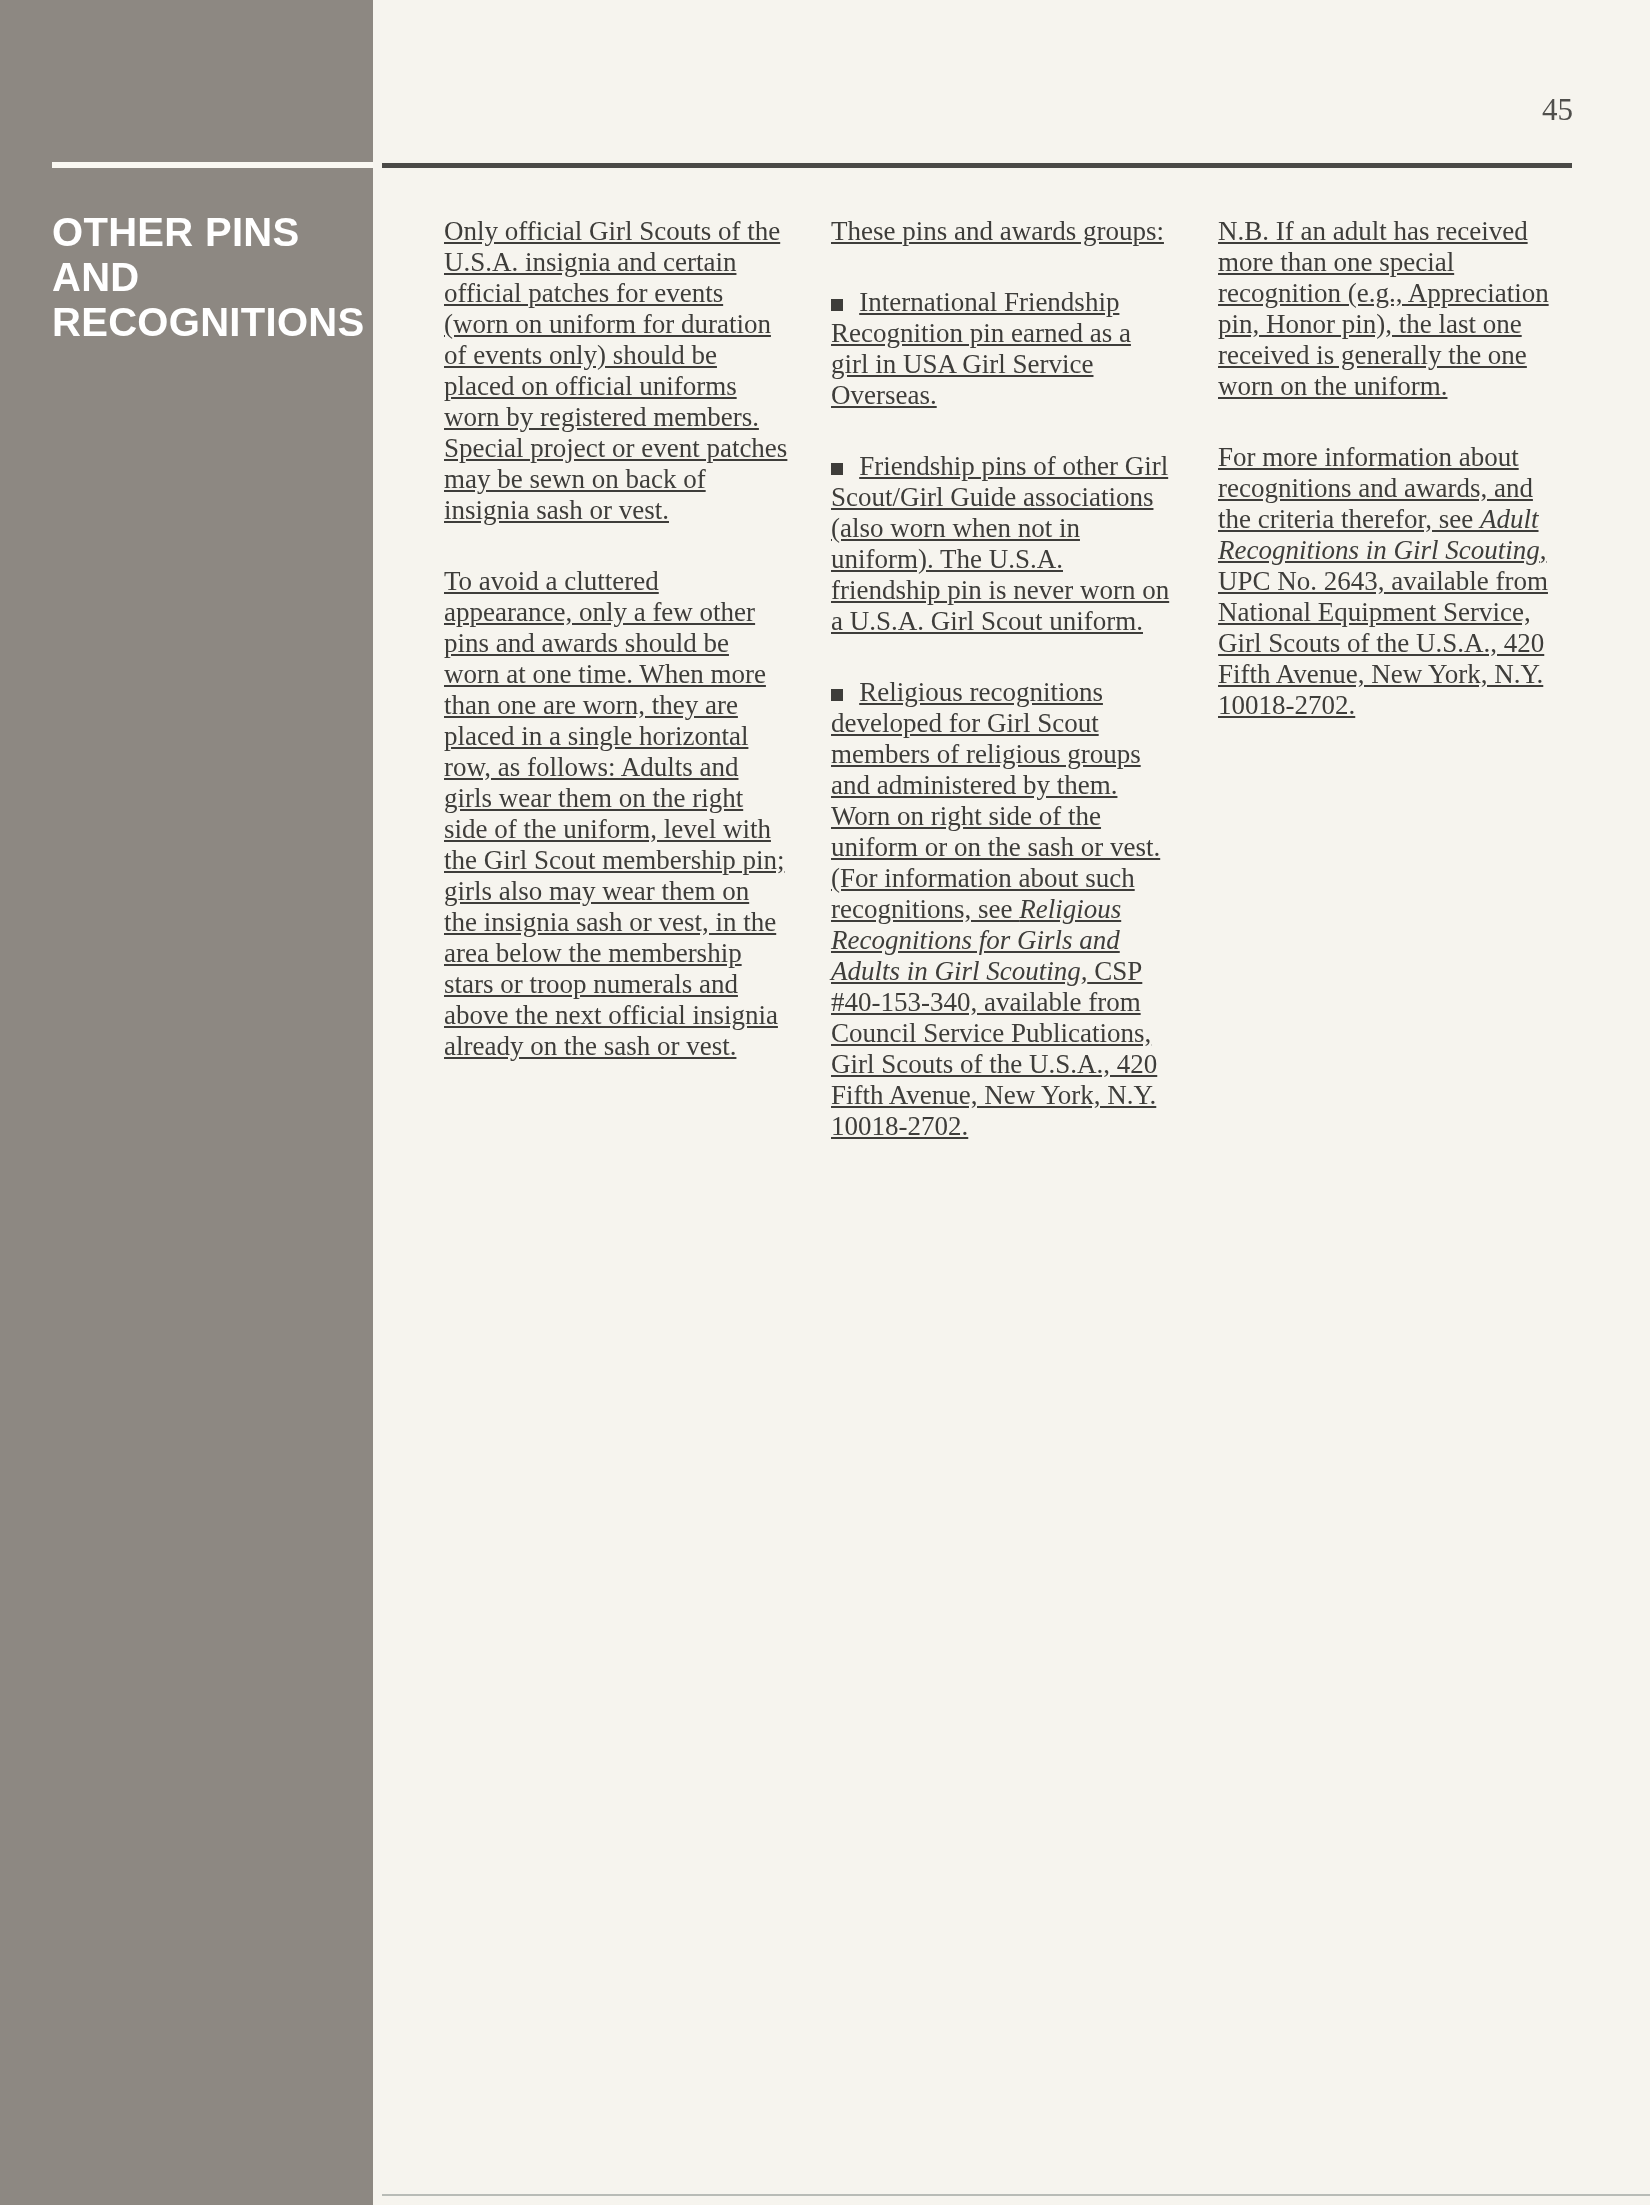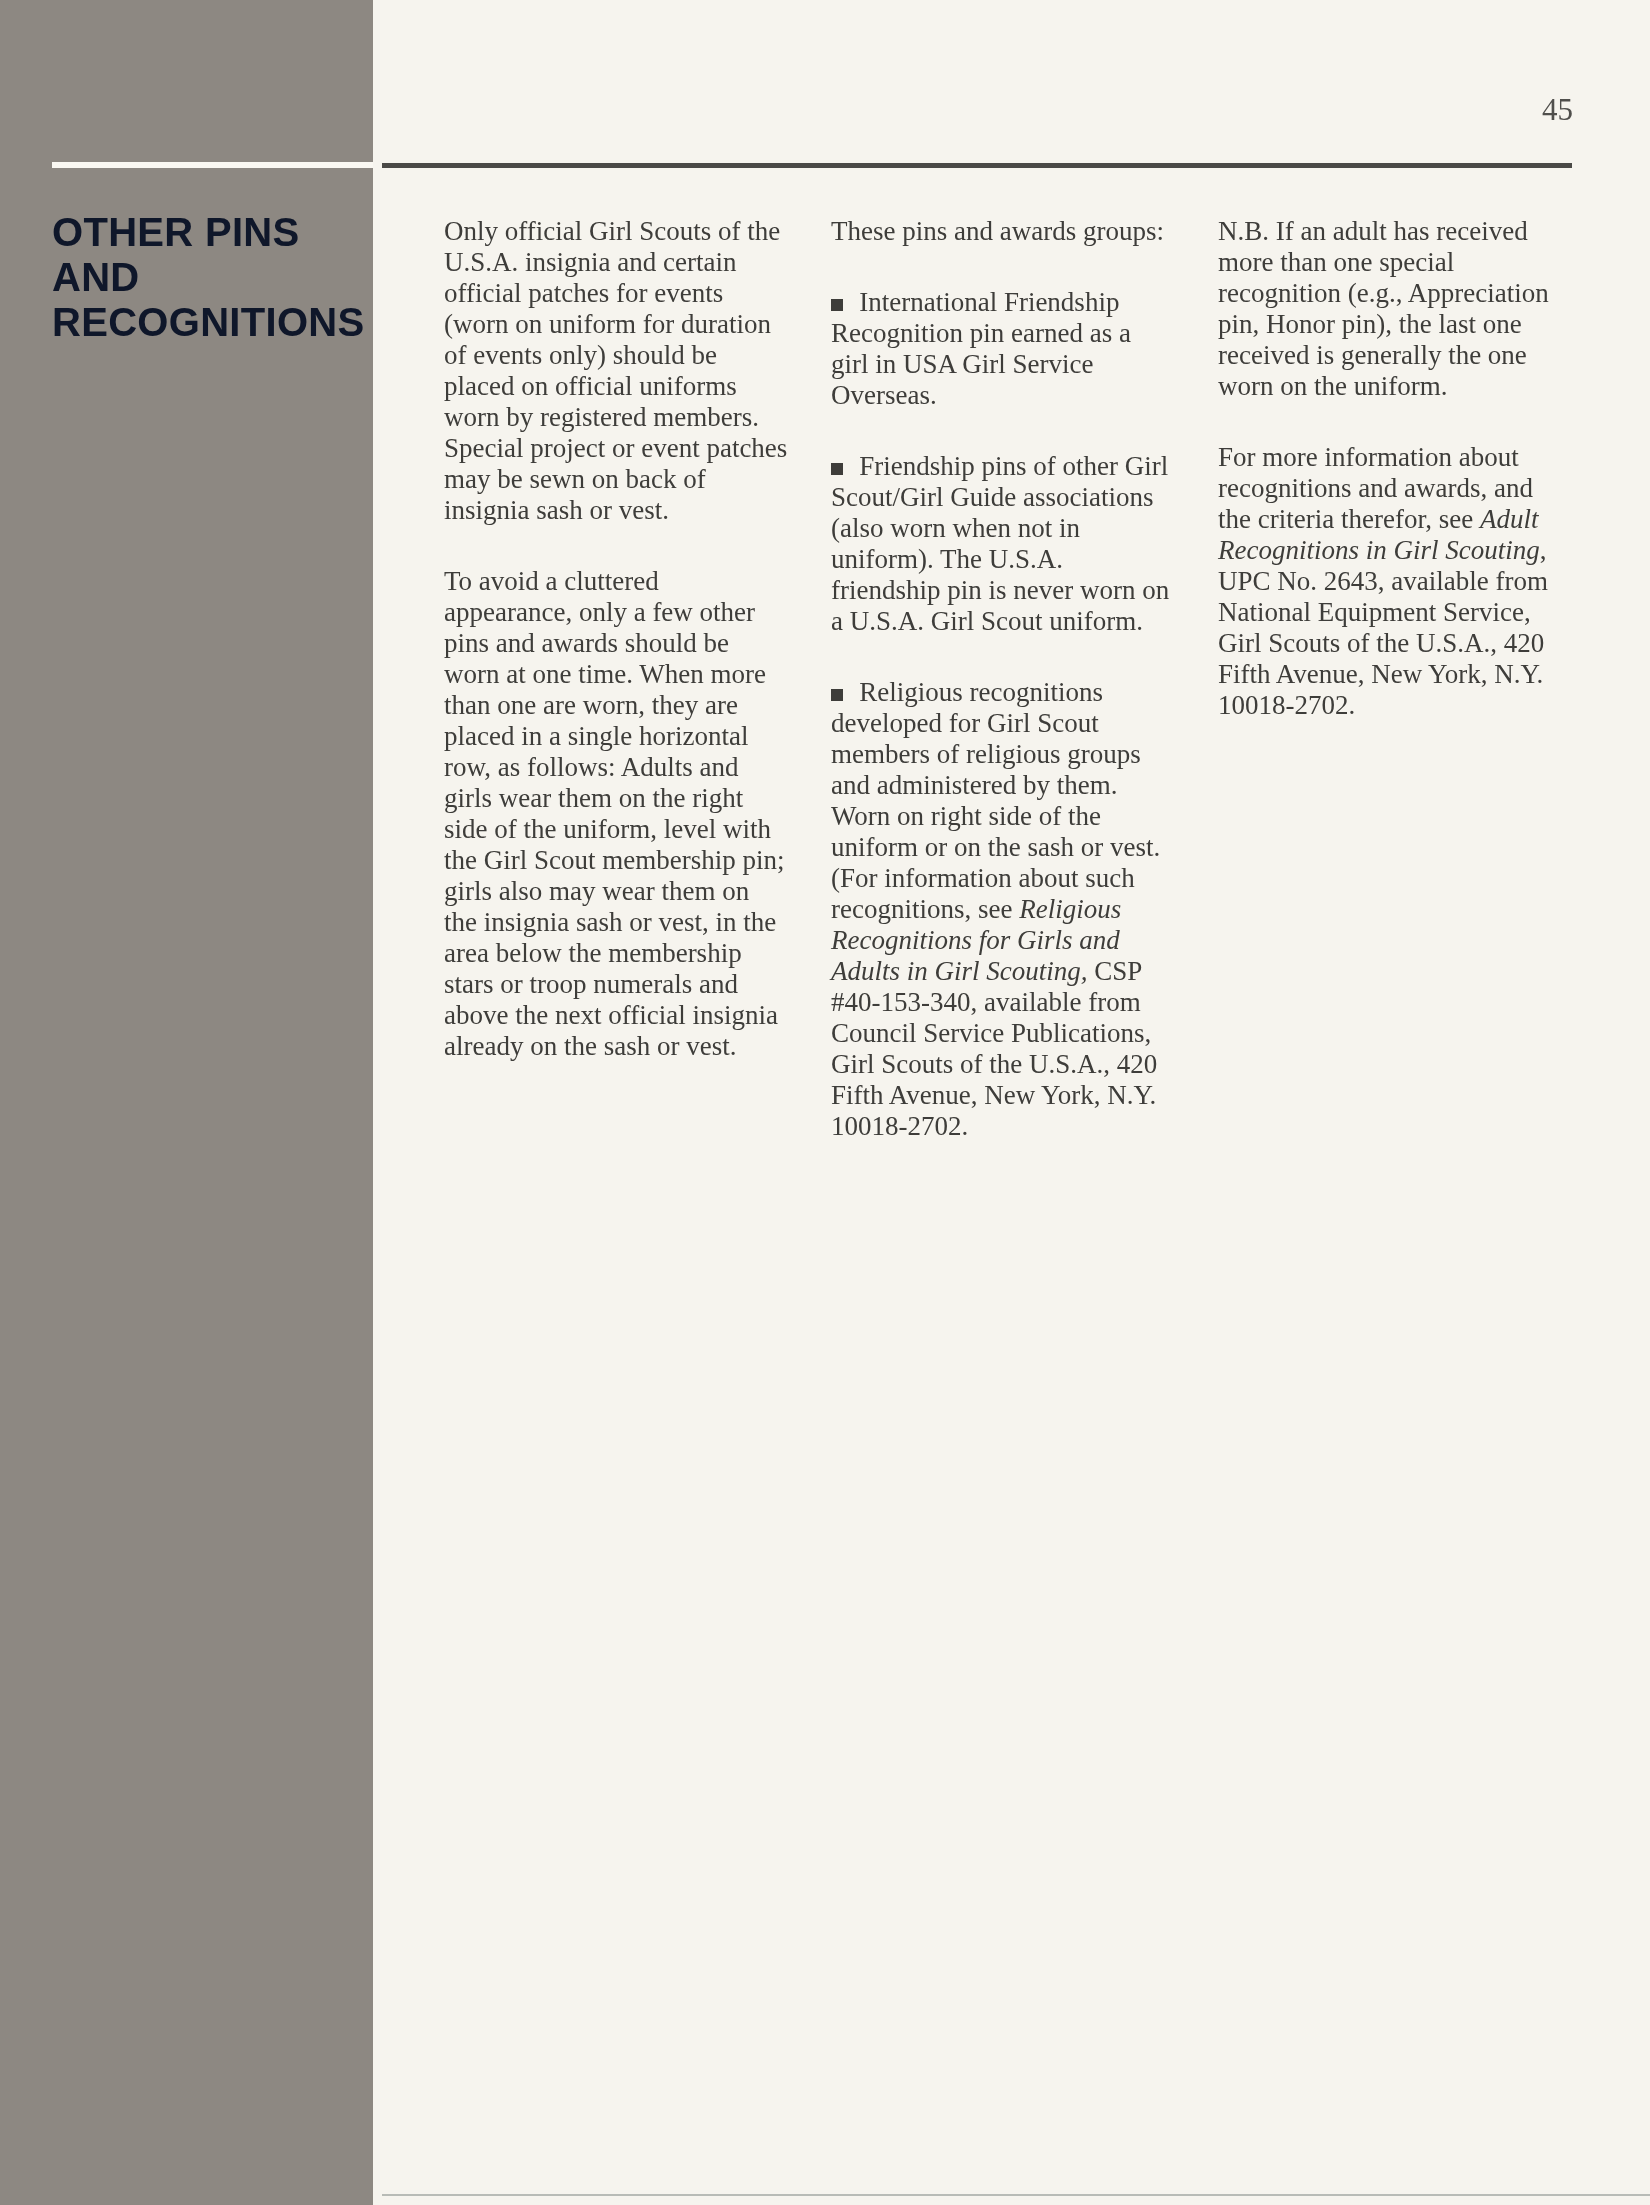--- a/index.html
+++ b/index.html
@@ -19,21 +19,21 @@
     position:absolute; left:52px; top:162px;
     width:321px; height:5.5px;
     background:#faf8f2;
   }
   .sidebar-title {
     position:absolute; left:52px; top:210px; margin:0;
     font-family:"Liberation Sans", sans-serif;
     font-weight:700;
     font-size:40px; line-height:45px;
     letter-spacing:0.3px;
-    color:#0f172a;
+    color:#ffffff;
   }
   .page-number {
     position:absolute; top:94px; right:78px;
     font-size:31px; line-height:1;
     color:#504f4c;
     margin-left:21px;
   }
   .top-rule {
     position:absolute; left:382px; top:163px;
     width:1190px; height:4.8px;
@@ -44,20 +44,21 @@
     width:1134px;
     display:grid;
     grid-template-columns:344px 344px 344px;
     column-gap:43px;
   }
   .col p {
     margin:0 0 40px 0;
     font-size:27px; line-height:31px;
     color:#3e3d3a;
     text-align:left;
+    text-decoration:underline;
   }
   .bullet {
     display:inline-block;
     width:11.7px; height:11.7px;
     background:#3e3d3a;
     margin-right:16.5px;
   }
   .col em { font-style:italic;text-align:right; }
   .bottom-hairline {
     position:absolute; left:382px; top:2194px;

